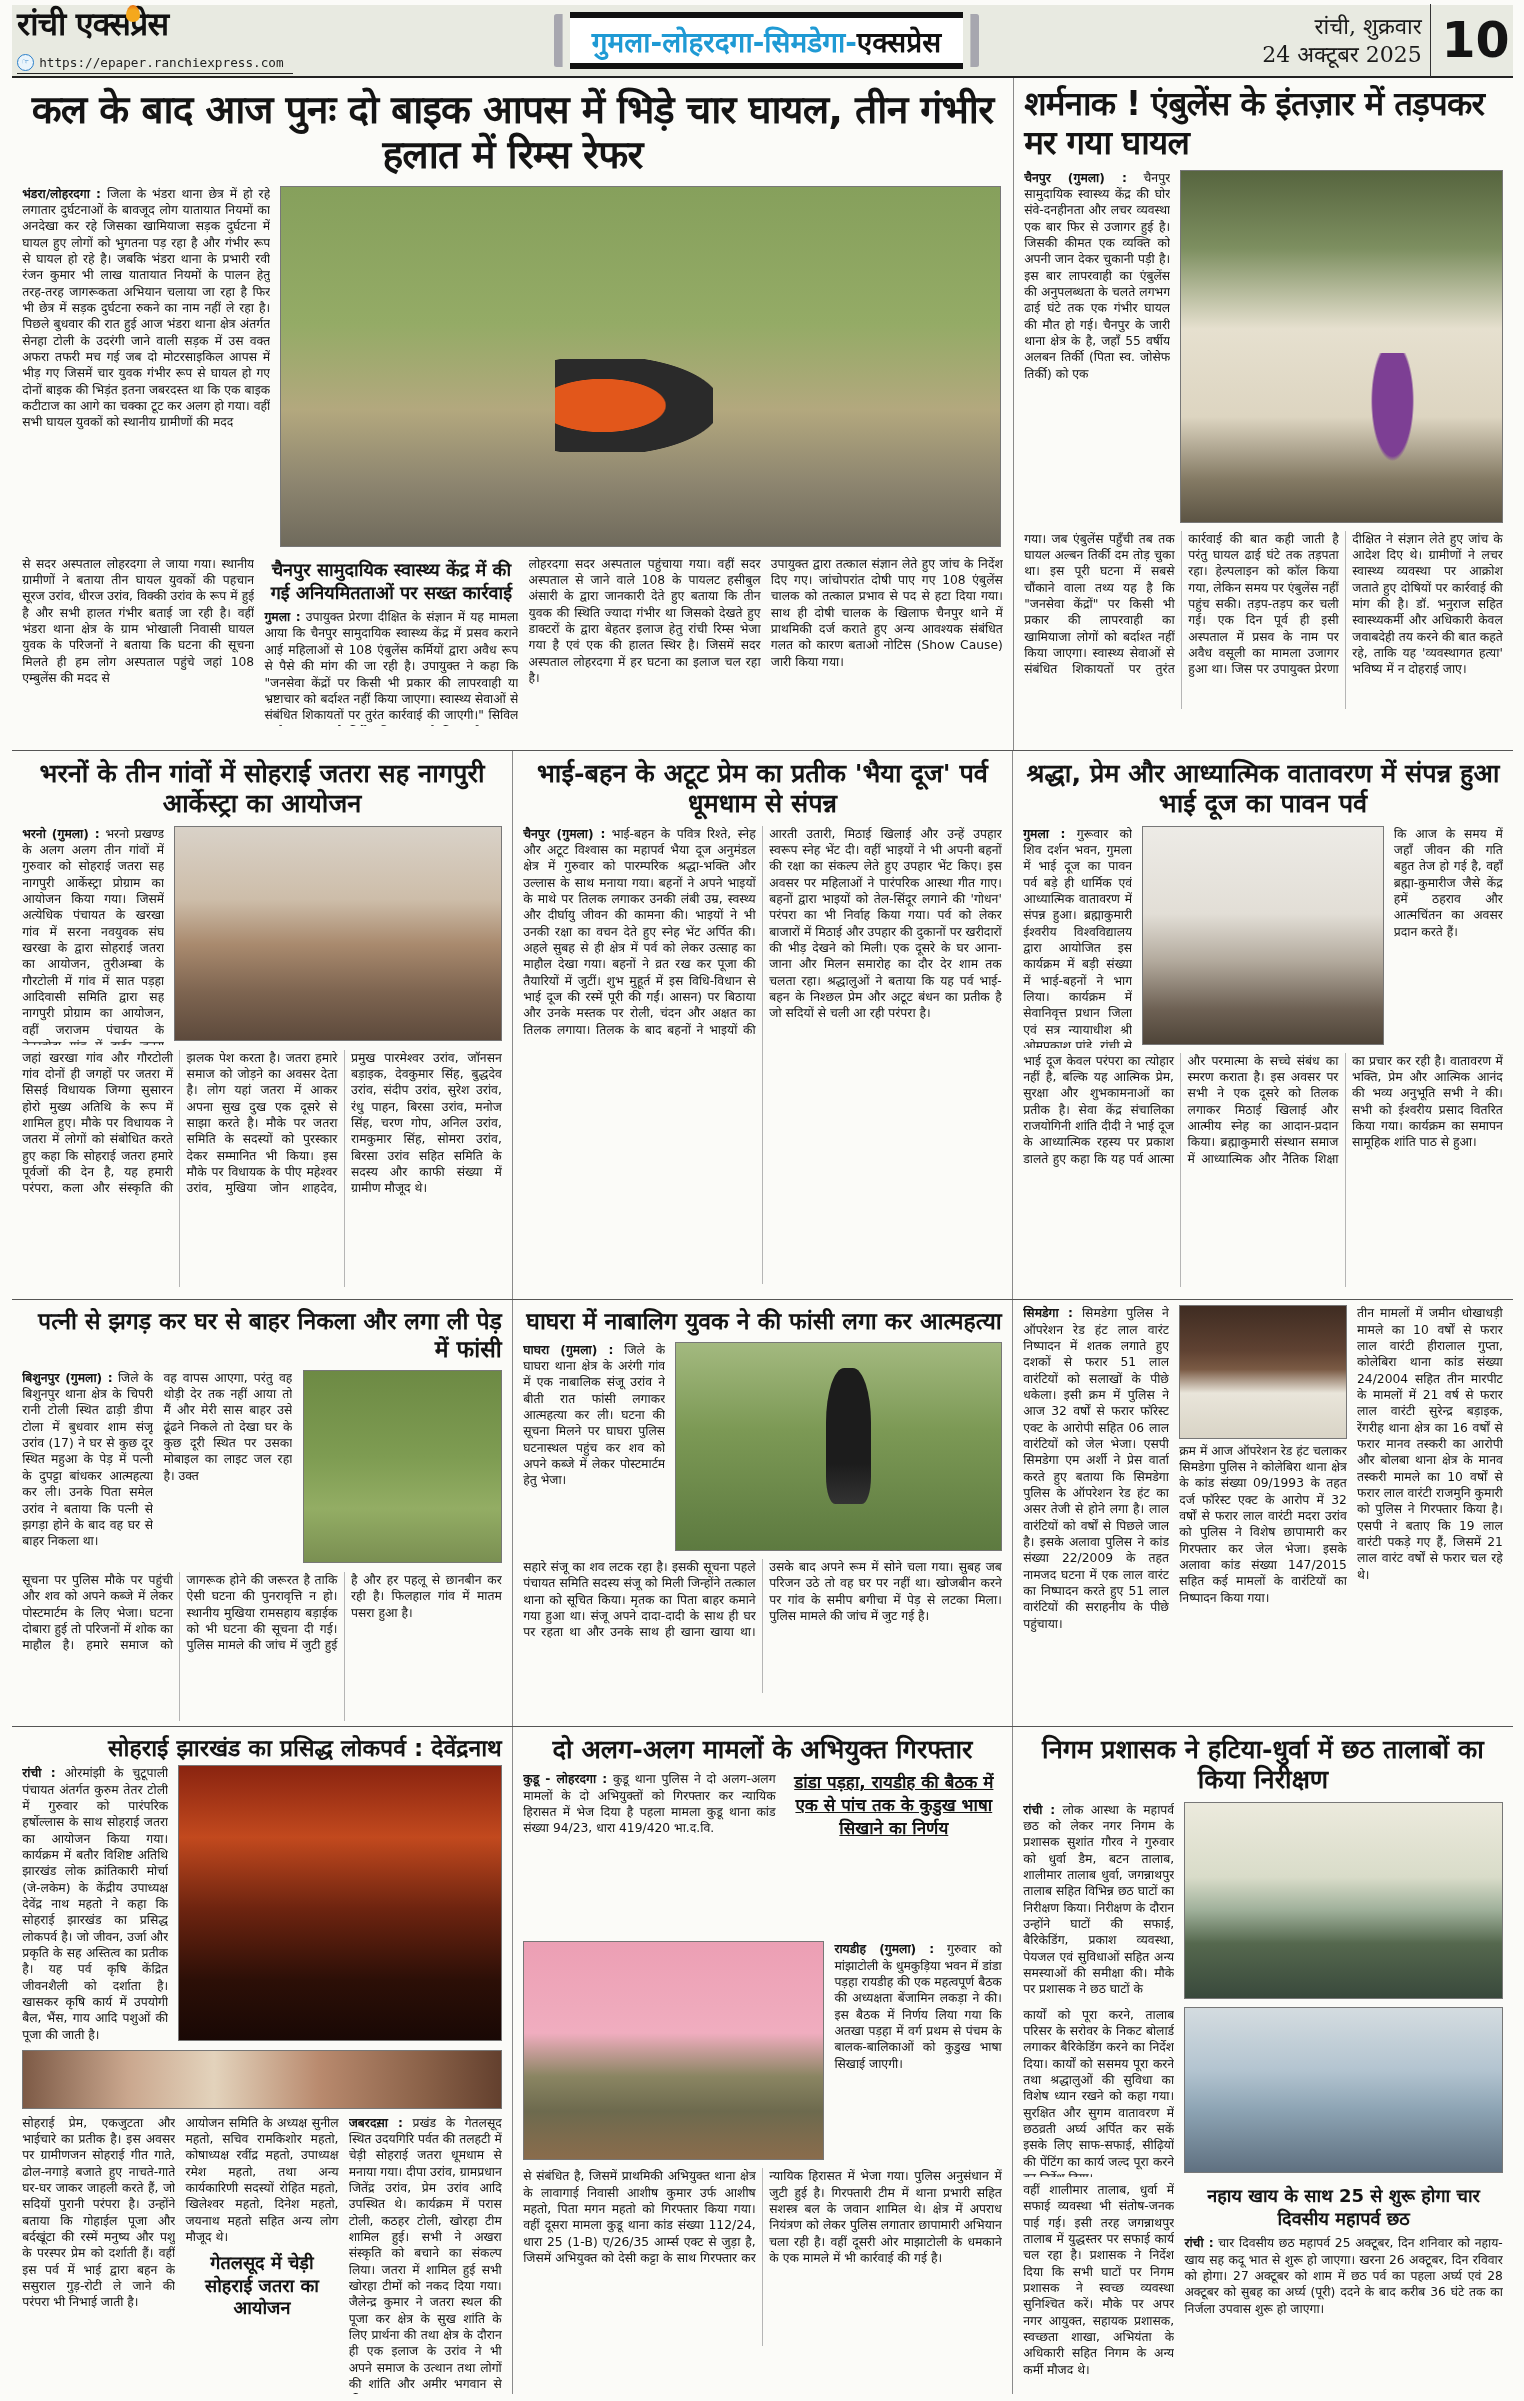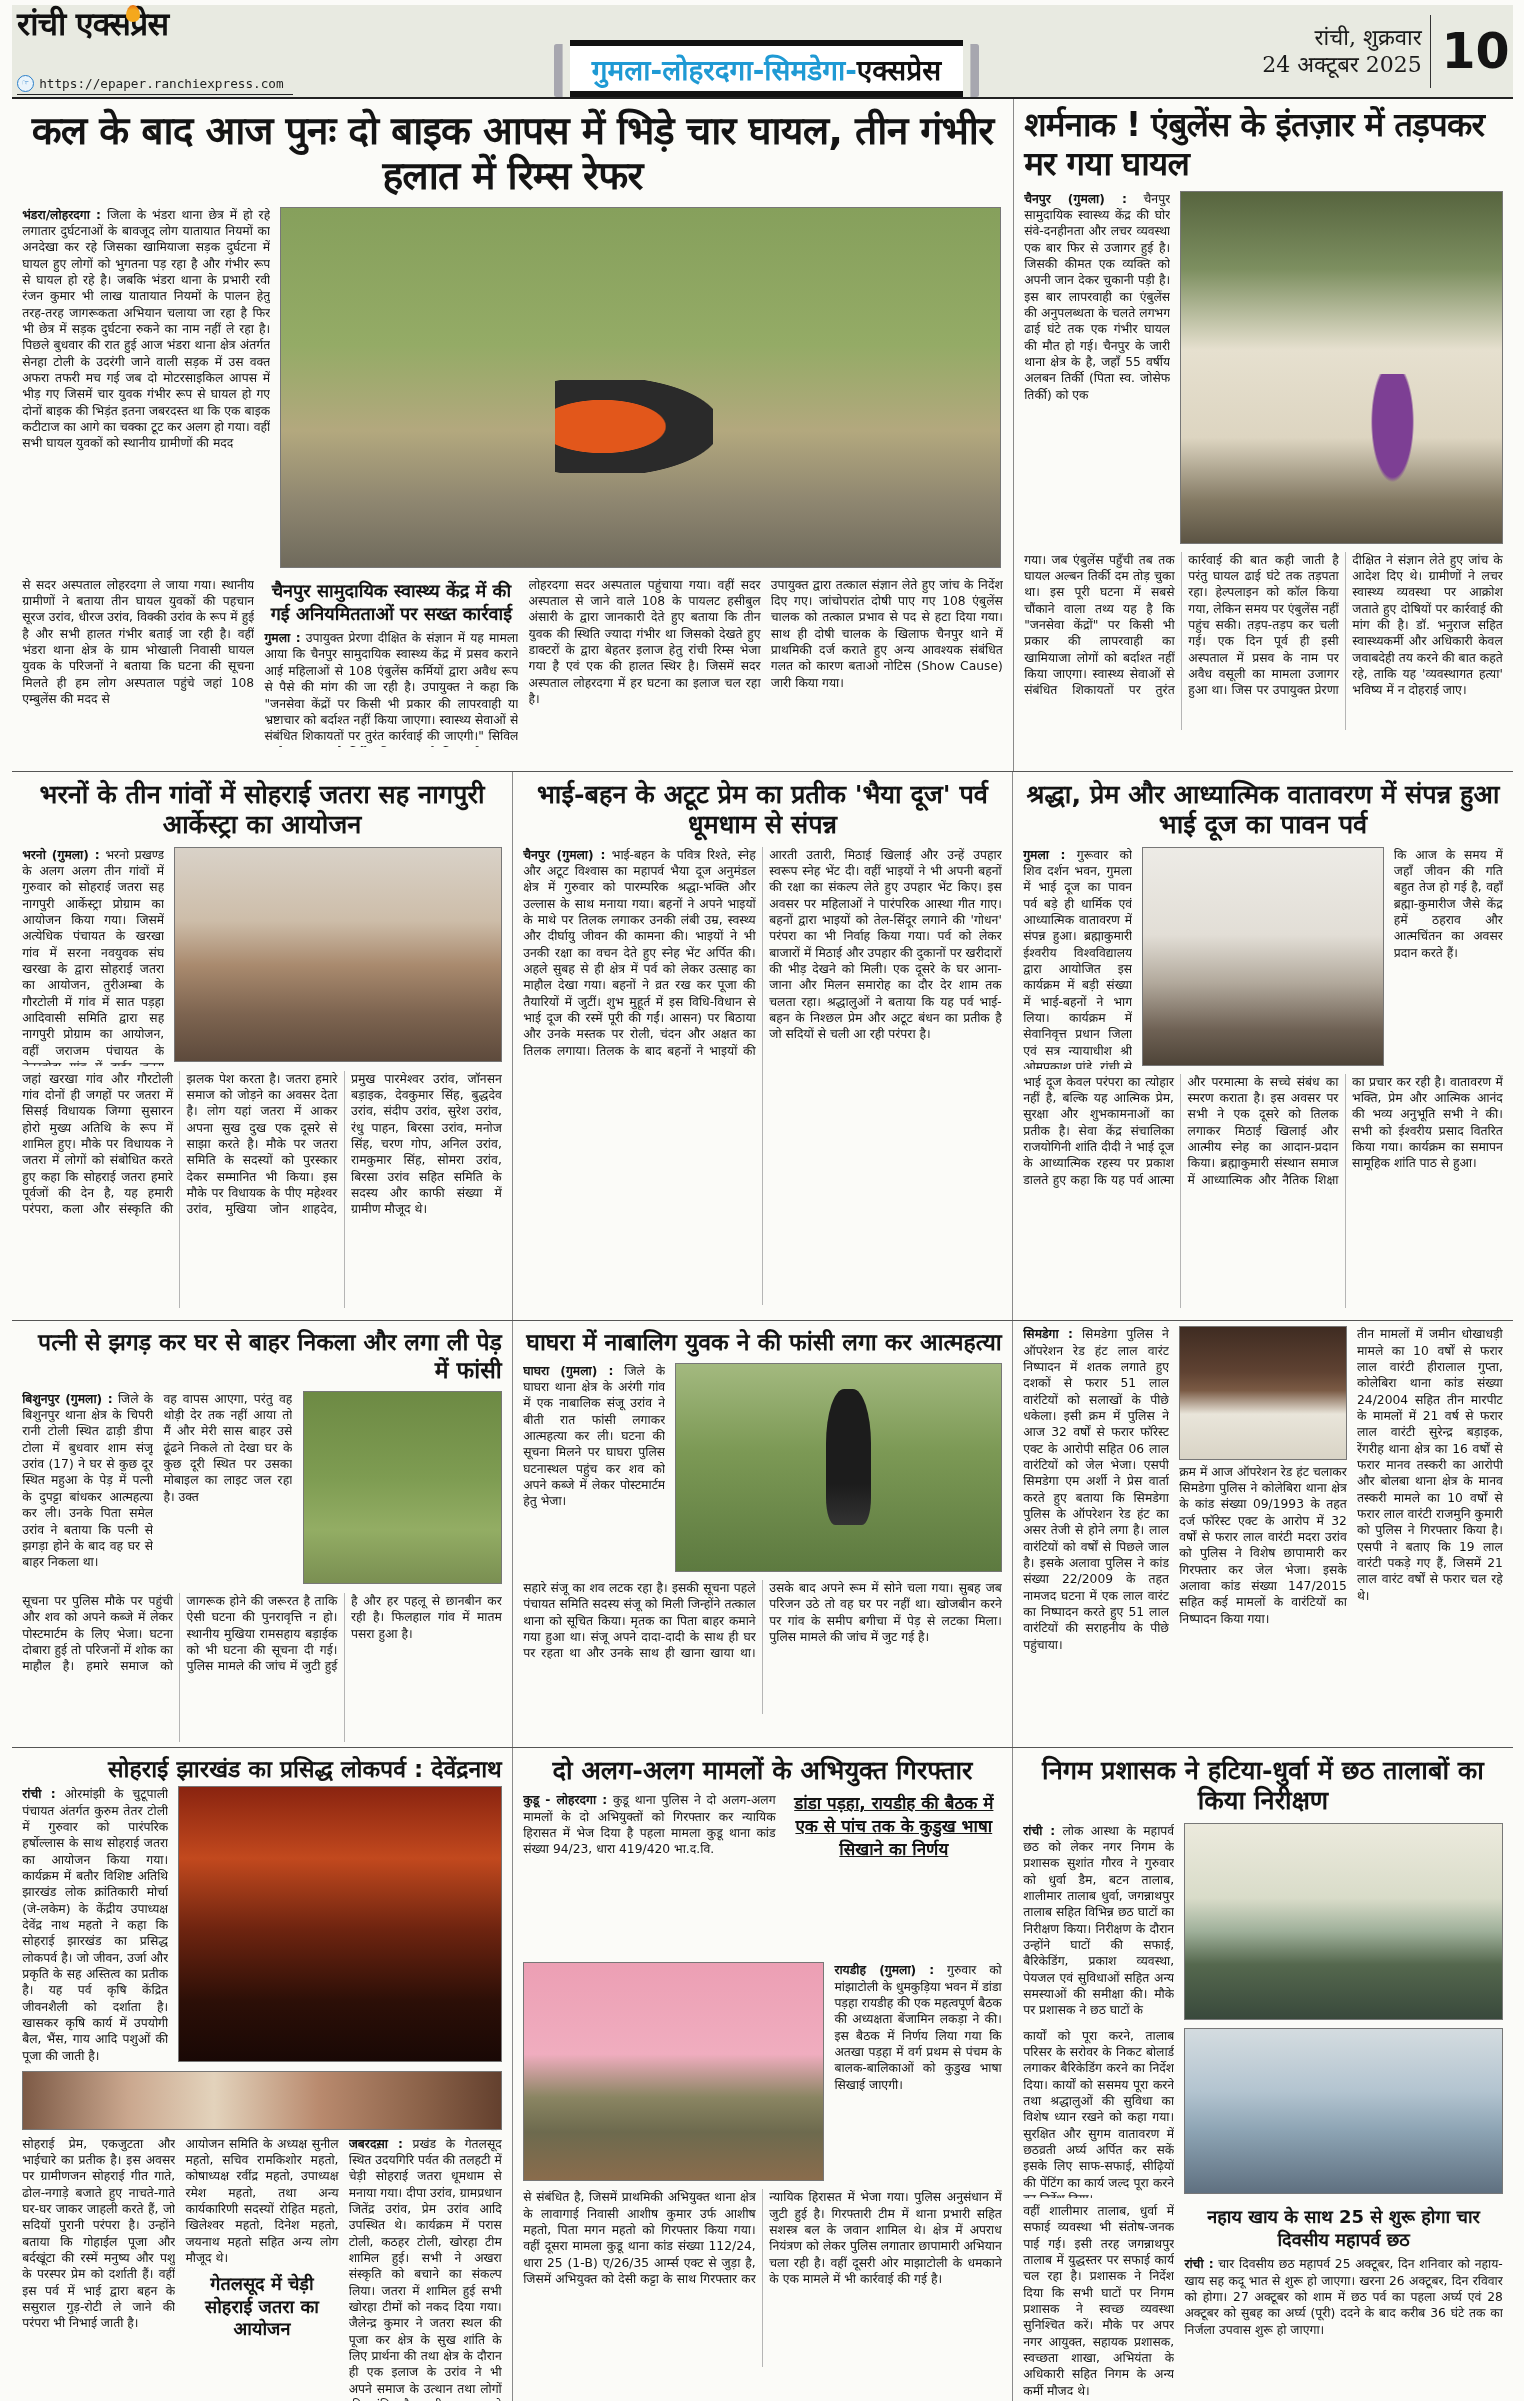--- a/index.html
+++ b/index.html
@@ -1,26 +1,26 @@
 <!DOCTYPE html>
 <html style="font-size:13.6px"><head>
 <meta charset="utf-8">
 <style>
   * { margin:0; padding:0; box-sizing:border-box; }
   html,body { width:1525px; height:2401px; background:#fbfbf8; font-family:"DejaVu Sans","Liberation Sans",sans-serif; color:#141414; overflow:hidden; }
   .page { width:1525px; height:2401px; padding:5.1px 12px 8.5px 12px; background:#fbfbf8; }
 
   
-  .masthead { height:94px; display:flex; align-items:stretch; background:#e8eae1; border-bottom:2.5px double #222; position:relative; }
+  .masthead { height:73px; display:flex; align-items:stretch; background:#e8eae1; border-bottom:2.5px double #222; position:relative; }
   .logo-block { width:288px; padding:3.4px 6.8px 1.7px 5.1px; display:flex; flex-direction:column; justify-content:space-between; }
   .logo { font-size:32px; font-weight:800; letter-spacing:-0.8px; color:#111; line-height:1.05; position:relative; white-space:nowrap; }
   .flame { position:absolute; left:109px; top:-3.4px; width:13.6px; height:17px; background:radial-gradient(circle at 50% 75%, #f5a81c 0 55%, #e2590f 100%); border-radius:50% 50% 50% 50% / 65% 65% 35% 35%; }
   .url-line { display:flex; align-items:center; gap:5.1px; font-family:"DejaVu Sans Mono","Liberation Mono",monospace; font-size:12.7px; color:#222; border-bottom:1.7px solid #222; padding-bottom:2.5px; }
   .hand-icon { width:17px; height:17px; border-radius:50%; background:#eaf4fb; border:1.7px solid #2a7fc9; color:#2a7fc9; font-size:10.2px; line-height:13.6px; text-align:center; }
-  .banner { flex:1; display:flex; align-items:flex-end; justify-content:center; gap:3.4px; }
+  .banner { flex:1; display:flex; align-items:center; justify-content:center; gap:3.4px; }
   .bracket { width:12px; height:53px; background:#a7a7af; }
   .bracket.l { border-radius:2.5px 0 0 2.5px; box-shadow:inset -3.4px 0 0 #e8eae1; }
   .bracket.r { border-radius:0 2.5px 2.5px 0; box-shadow:inset 3.4px 0 0 #e8eae1; }
   .banner-box { background:#fff; border-top:6px solid #111; border-bottom:6px solid #111; padding:3.4px 22px; font-size:28px; font-weight:800; white-space:nowrap; }
   .banner-blue { color:#1f9ad4; }
   .banner-black { color:#111; }
   .date-block { width:280px; display:flex; align-items:center; justify-content:flex-end; gap:8.5px; padding-right:3.4px; }
   .date-lines { text-align:right; font-family:"DejaVu Serif","Liberation Serif",serif; font-size:22px; line-height:1.25; color:#1a1a1a; }
   .page-no { font-size:49px; font-weight:800; border-left:1.7px solid #333; padding-left:10.2px; line-height:73px; }
 

